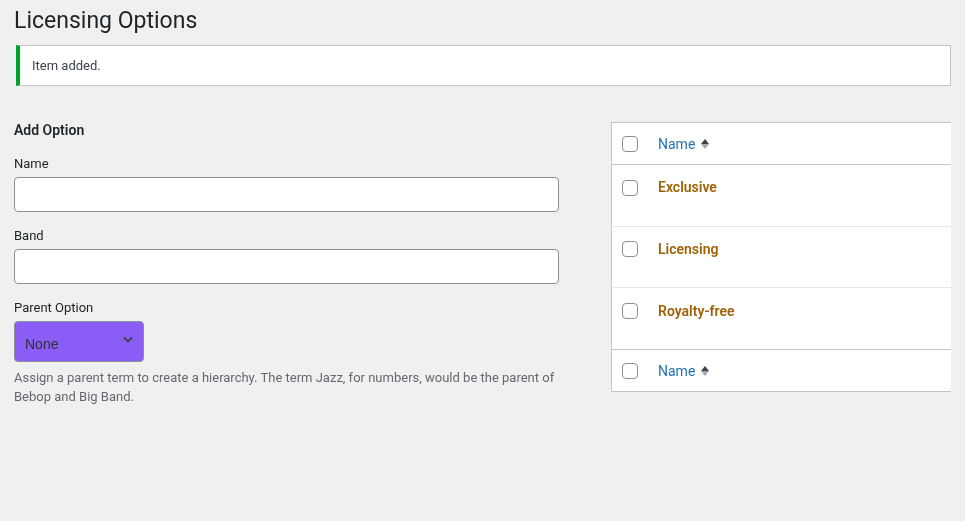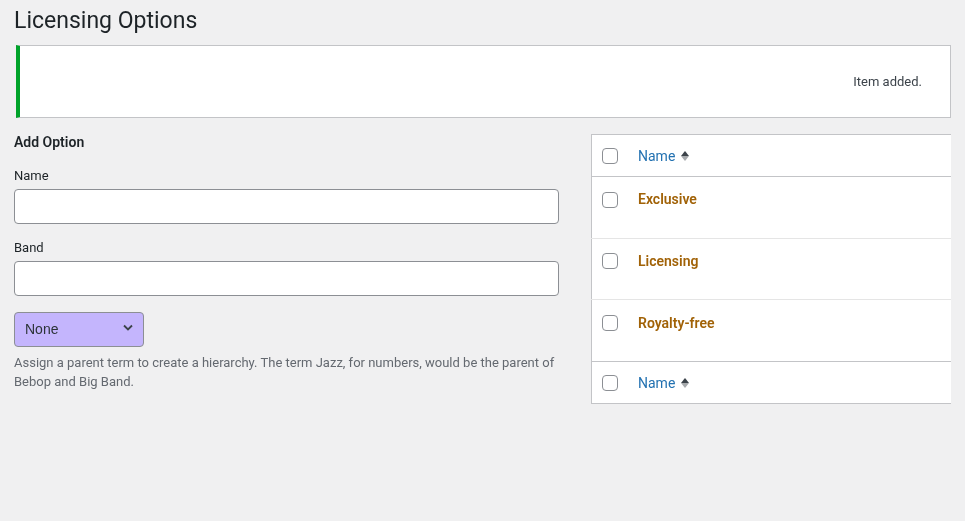--- a/index.html
+++ b/index.html
@@ -29,27 +29,26 @@
     .notice {
       background: #fff;
       border: 1px solid #c3c4c7;
       border-left: 4px solid #00a32a;
       margin: 5px 0 15px 2px;
       padding: 12px;
     }
     .notice p {
       font-size: 13px;
       color: #3c434a;
-      margin: 16px;
-      text-align: right;
+      margin: 0;
     }
     .content-row {
       display: flex;
-      gap: 32px;
-      margin-top: 16px;
+      gap: 52px;
+      margin-top: 36px;
     }
     .col-left {
       width: 545px;
       flex-shrink: 0;
     }
     .col-right {
       flex: 1;
     }
     h2 {
       font-size: 14px;
@@ -82,26 +81,26 @@
       margin-top: 6px;
       line-height: 1.5;
     }
     .select-wrap {
       position: relative;
       display: inline-block;
     }
     .form-field select {
       appearance: none;
       -webkit-appearance: none;
-      padding: 6px 30px 6px 10px;
+      padding: 12px 30px 6px 10px;
       font-size: 14px;
       line-height: 1.5;
       border: 1px solid #8c8f94;
       border-radius: 4px;
-      background: #c4b5fd;
+      background: #8b5cf6;
       color: #2c3338;
       min-width: 130px;
       cursor: pointer;
     }
     .select-chevron {
       position: absolute;
       right: 10px;
       top: 50%;
       transform: translateY(-50%);
       pointer-events: none;
@@ -189,20 +188,21 @@
         <label>Name</label>
         <input type="text" value="" style="">
       </div>
 
       <div class="form-field">
         <label>Band</label>
         <input type="text" value="" style="">
       </div>
 
       <div class="form-field">
+        <label>Parent Option</label>
         <div class="select-wrap">
           <select>
             <option>None</option>
           </select>
           <span class="select-chevron">
             <svg width="12" height="12" viewBox="0 0 12 12">
                 <path d="M2 4 L6 8 L10 4" fill="none" stroke="#3c434a" stroke-width="1.8"></path>
               </svg>
           </span>
         </div>

